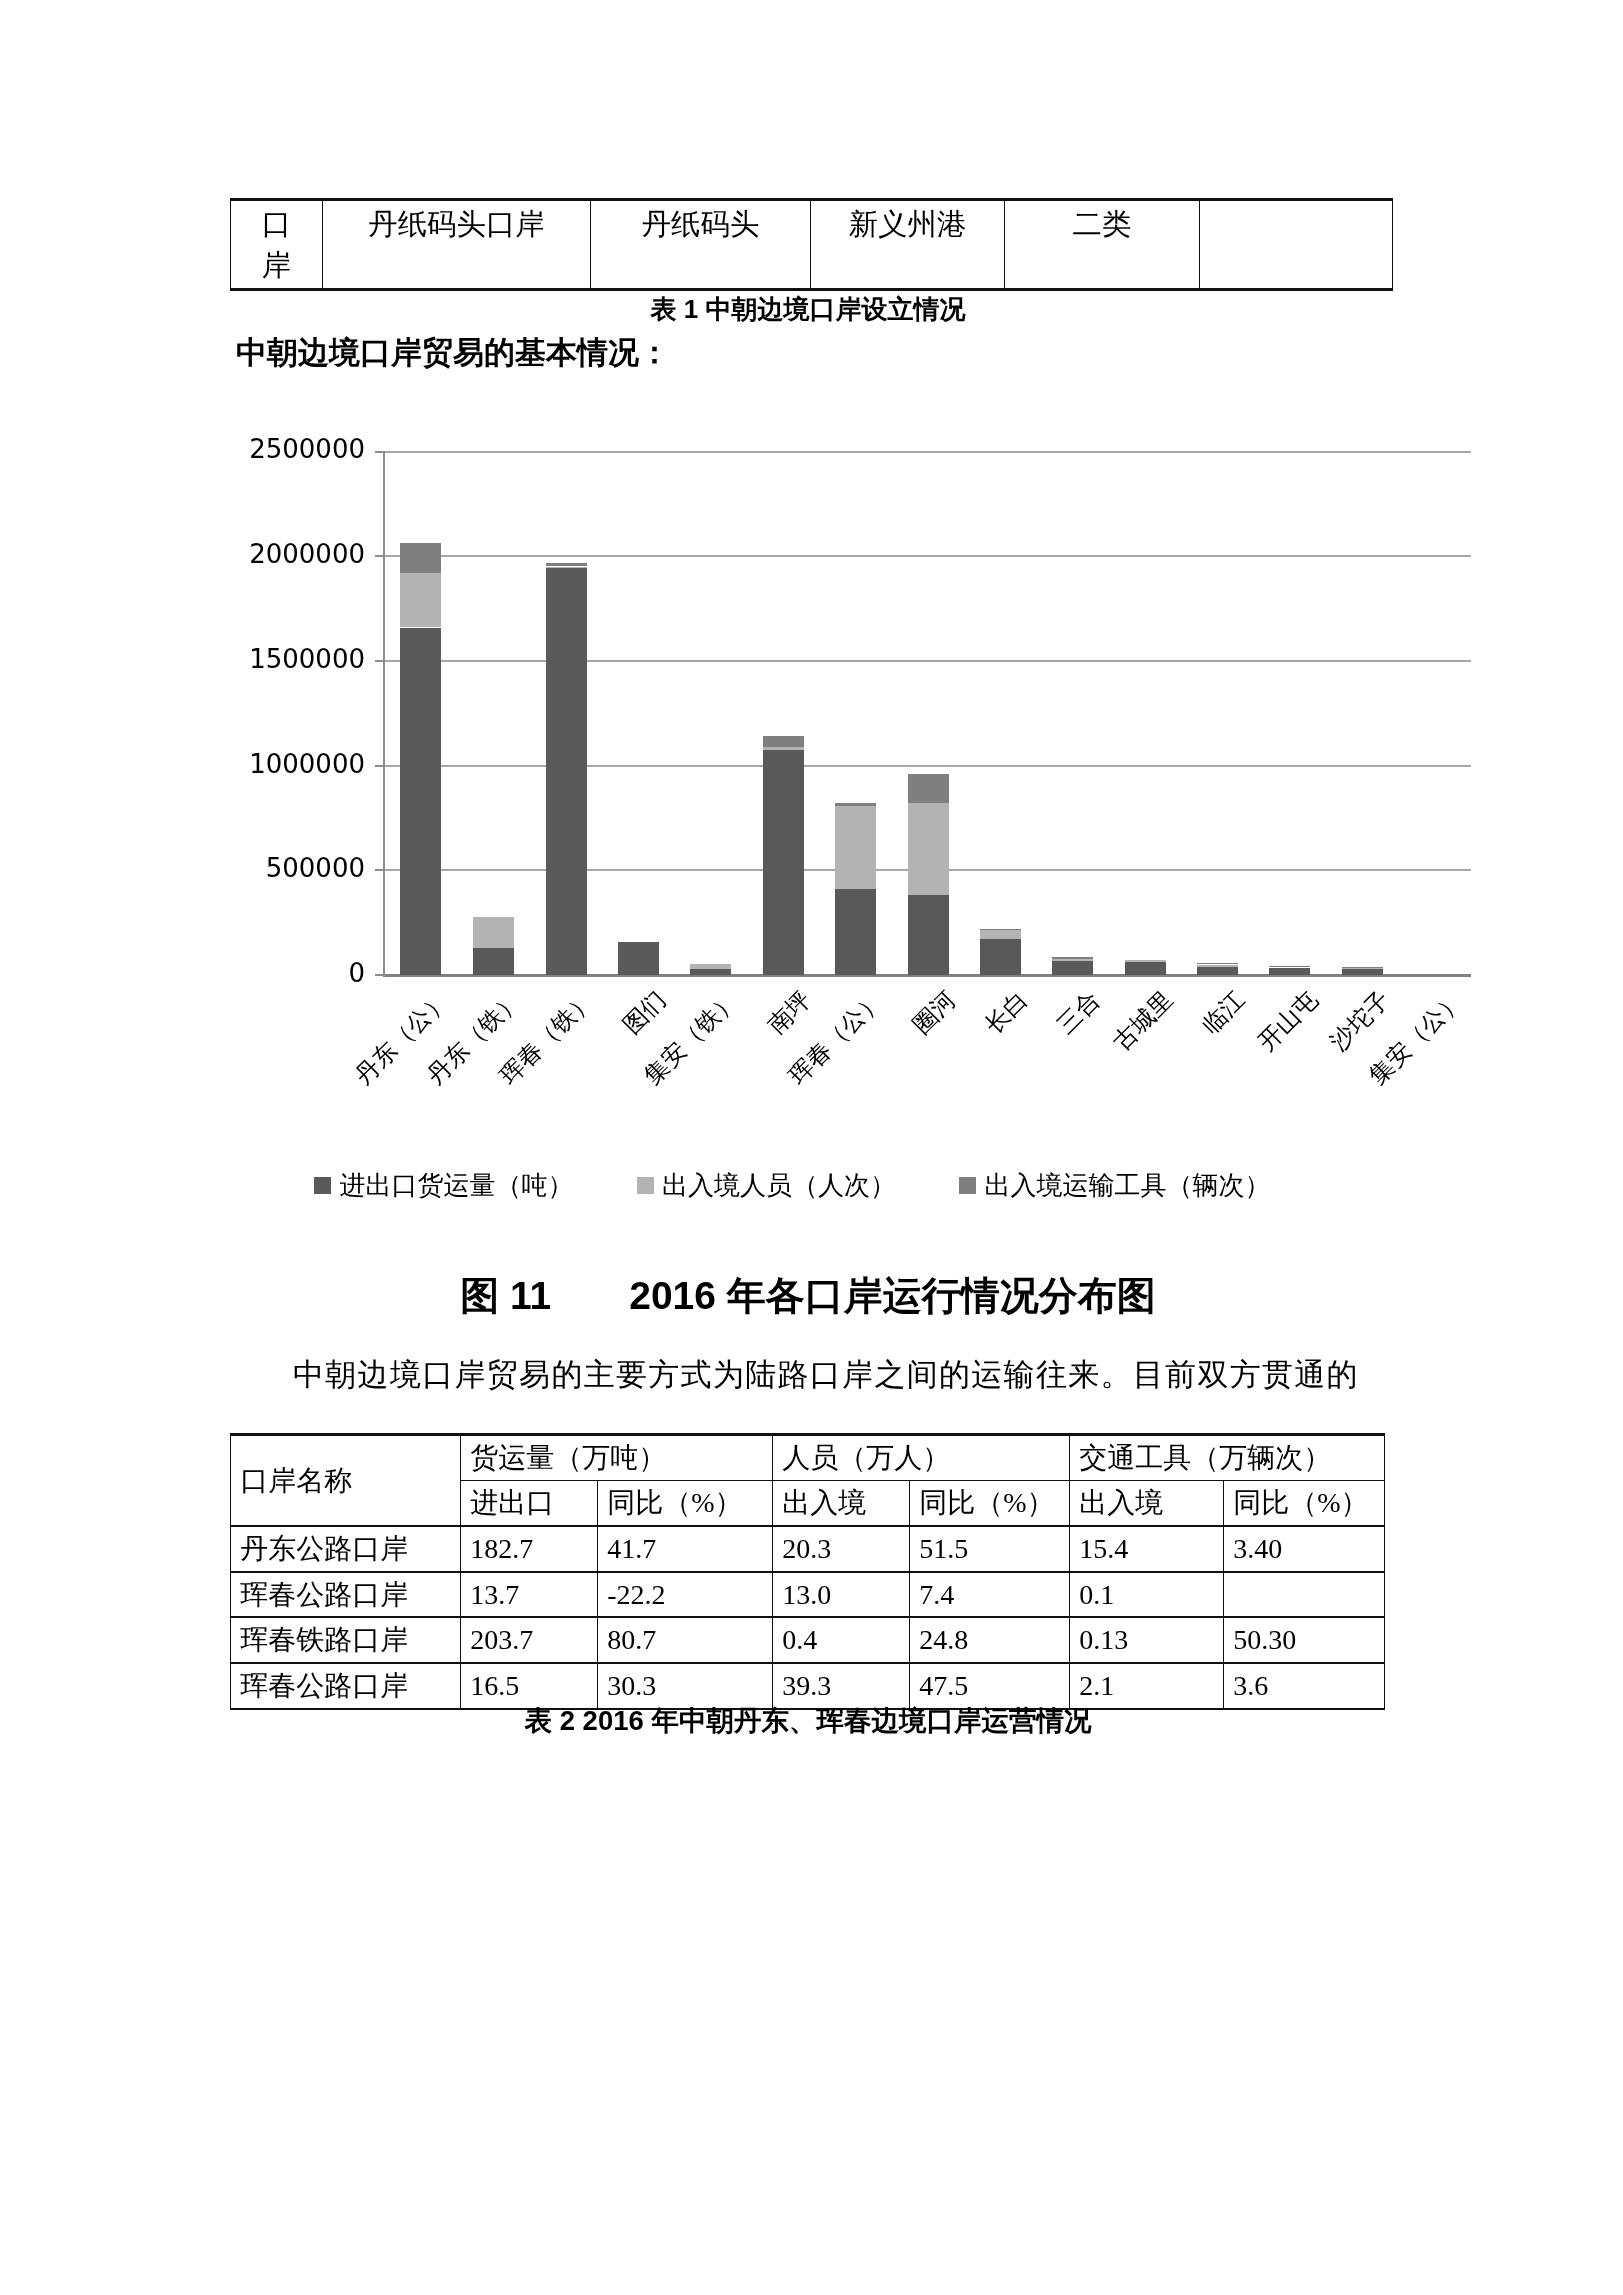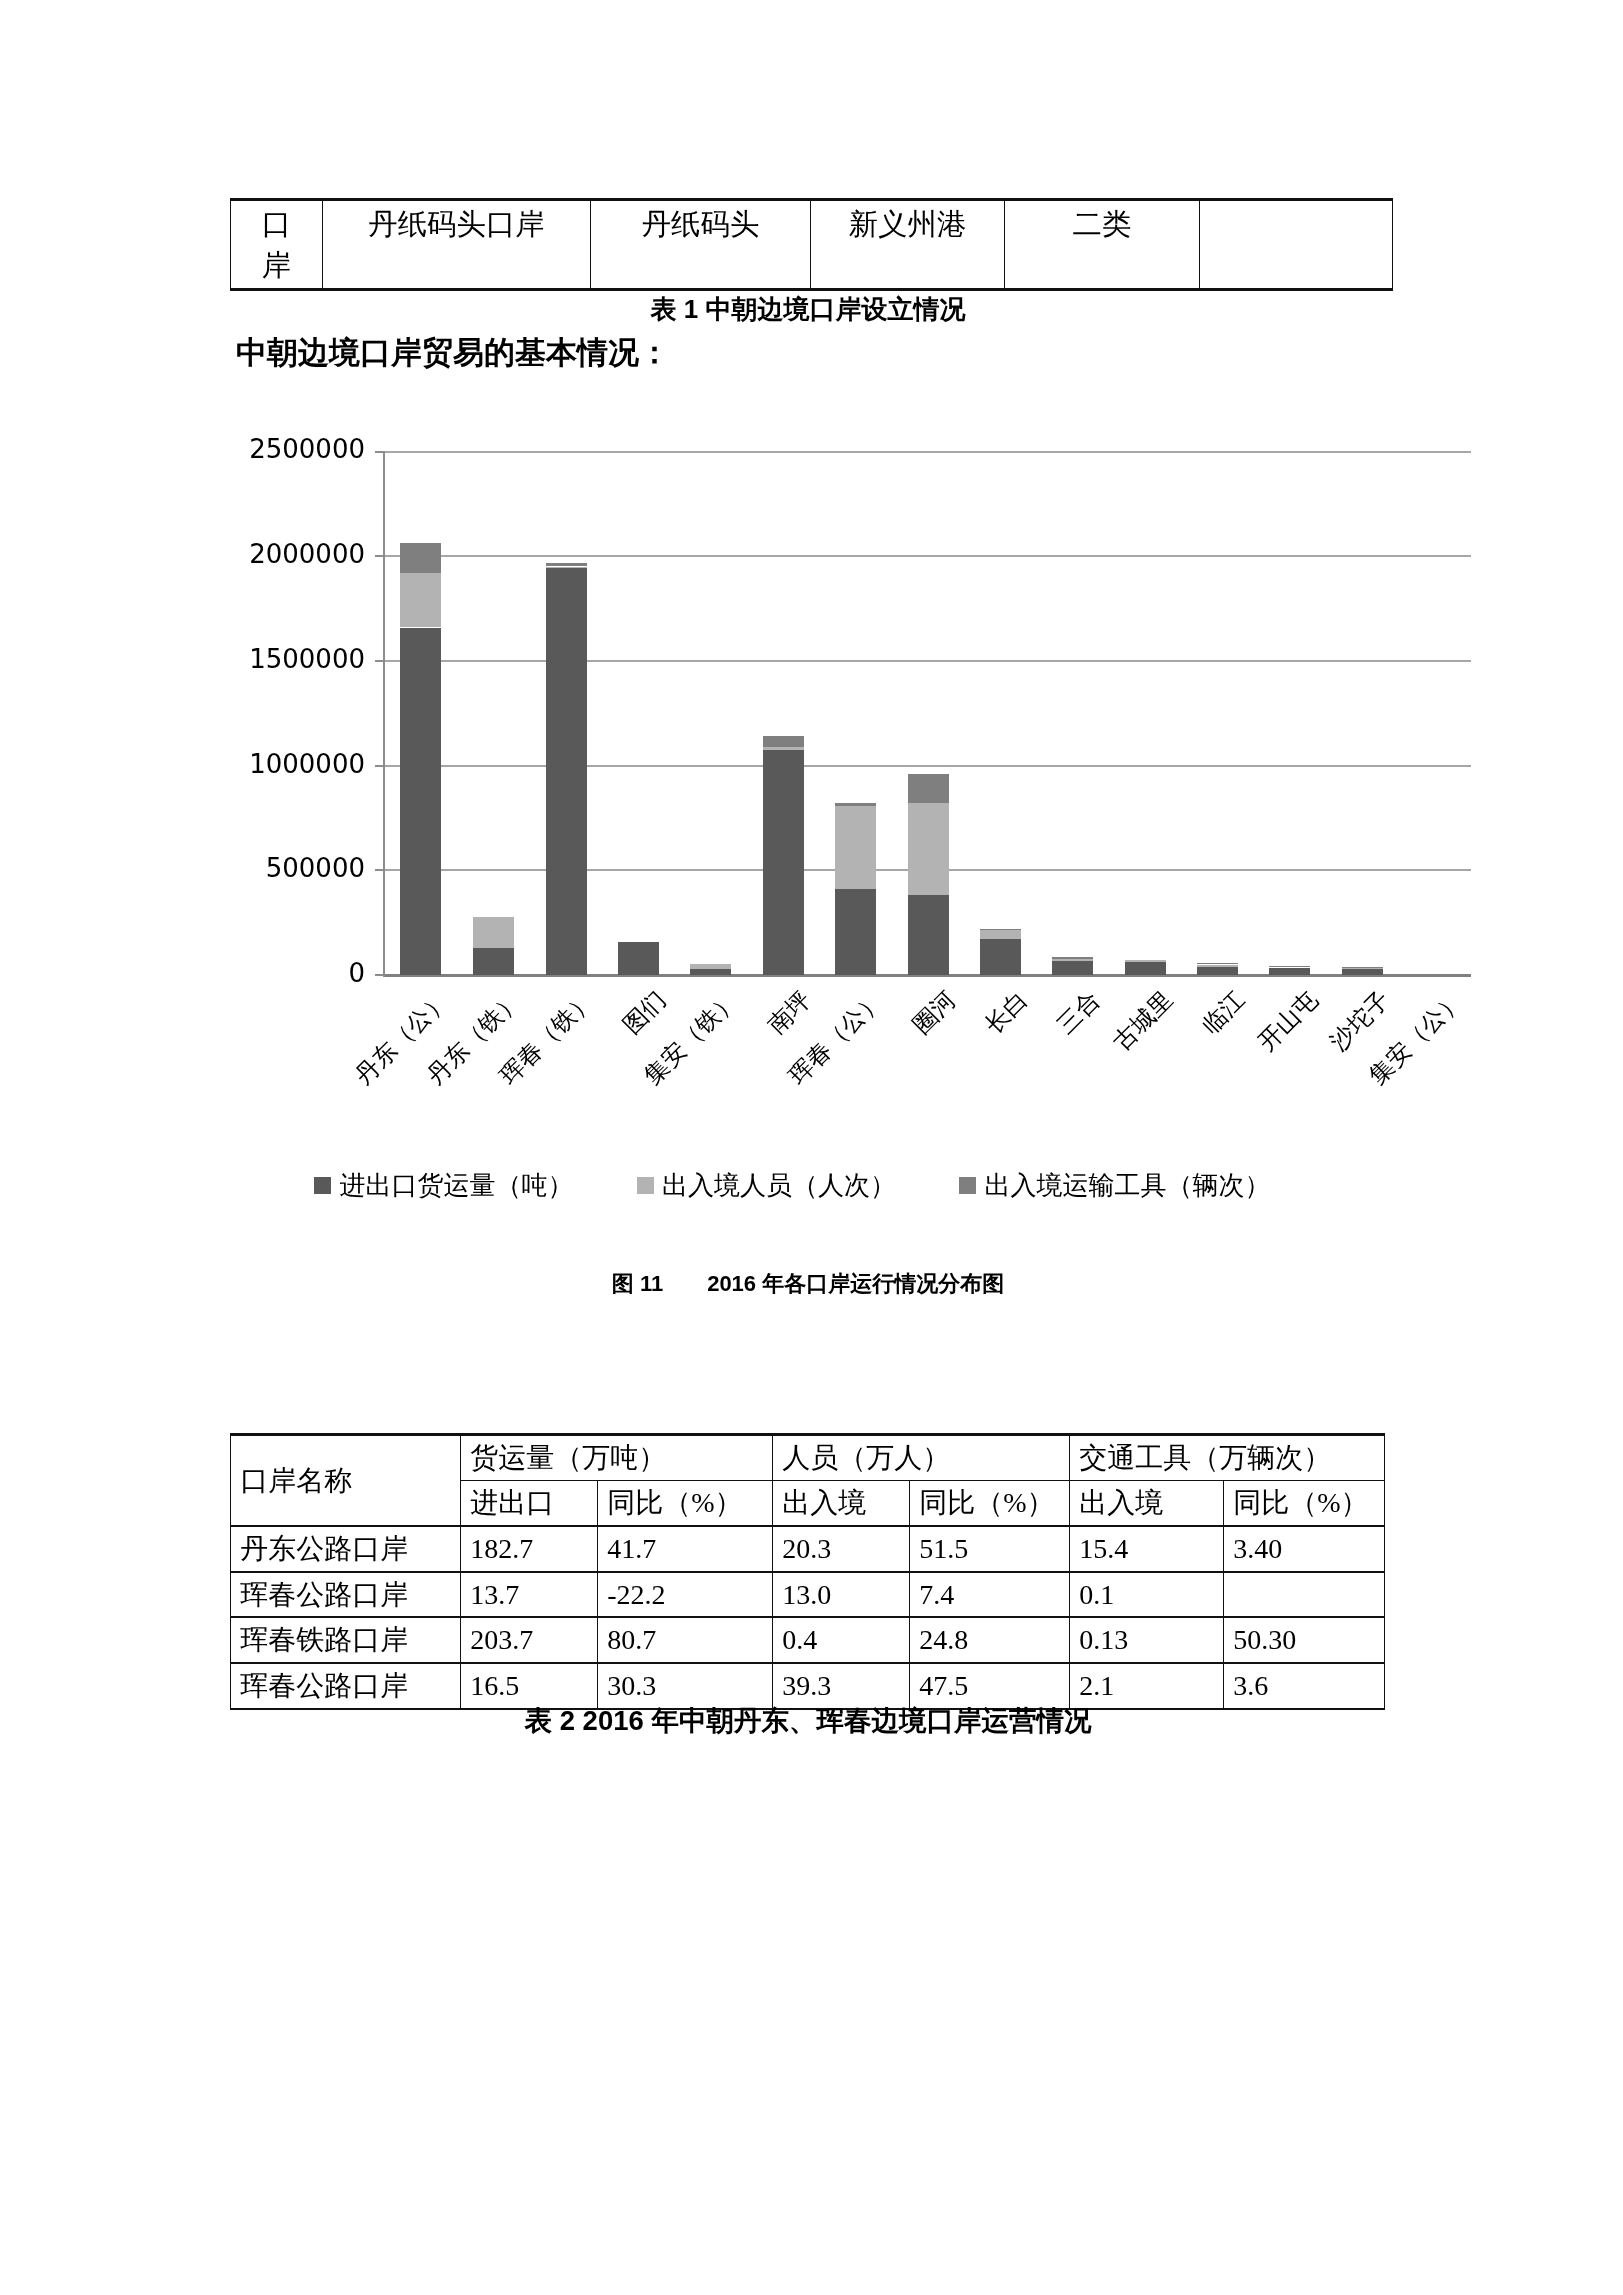--- a/index.html
+++ b/index.html
@@ -30,21 +30,21 @@
   .xlabel{position:absolute;white-space:nowrap;font-size:24px;color:#000;
           transform-origin:100% 0;transform:translateX(-100%) rotate(-45deg);}
   #legend{position:absolute;left:314px;top:1166px;width:1139px;height:39px;
           display:flex;align-items:center;column-gap:63px;}
   .legend-item{display:flex;align-items:center;}
   .legend-swatch{width:17px;height:17px;margin-right:8.5px;flex:0 0 auto;}
   .legend-label{font-size:26px;white-space:nowrap;}
 
   
   #fig-caption{position:absolute;left:230px;top:1269px;width:1156px;text-align:center;
-               font-size:22px;white-space:pre;}
+               font-size:39px;white-space:pre;}
   #fig-source{position:absolute;left:230px;top:1313px;width:1156px;text-align:center;
               font-size:27.5px;}
 
   
   #paragraph{position:absolute;left:230px;top:1352px;width:1178px;font-size:31px;
              line-height:45px;letter-spacing:1.3px;}
   #paragraph .pline.indent{text-indent:63px;}
 
   
   #table2{position:absolute;left:230px;top:1433px;border-collapse:collapse;table-layout:fixed;
@@ -173,20 +173,21 @@
     </div>
     <div class="legend-item">
       <span class="legend-swatch" style="background: rgb(127, 127, 127);"></span>
       <span class="legend-label">出入境运输工具（辆次）</span>
     </div>
   </div>
 
   <div id="fig-caption" class="caption-sans">图 11　　2016 年各口岸运行情况分布图</div>
 
   <div id="paragraph">
+    <div class="pline indent">中朝边境口岸贸易的主要方式为陆路口岸之间的运输往来。目前双方贯通的</div>
   </div>
 
   <table id="table2">
     <colgroup>
       <col style="width:230px">
         <col style="width:137px">
         <col style="width:175px">
       <col style="width:137px">
         <col style="width:160px">
         <col style="width:154px">

